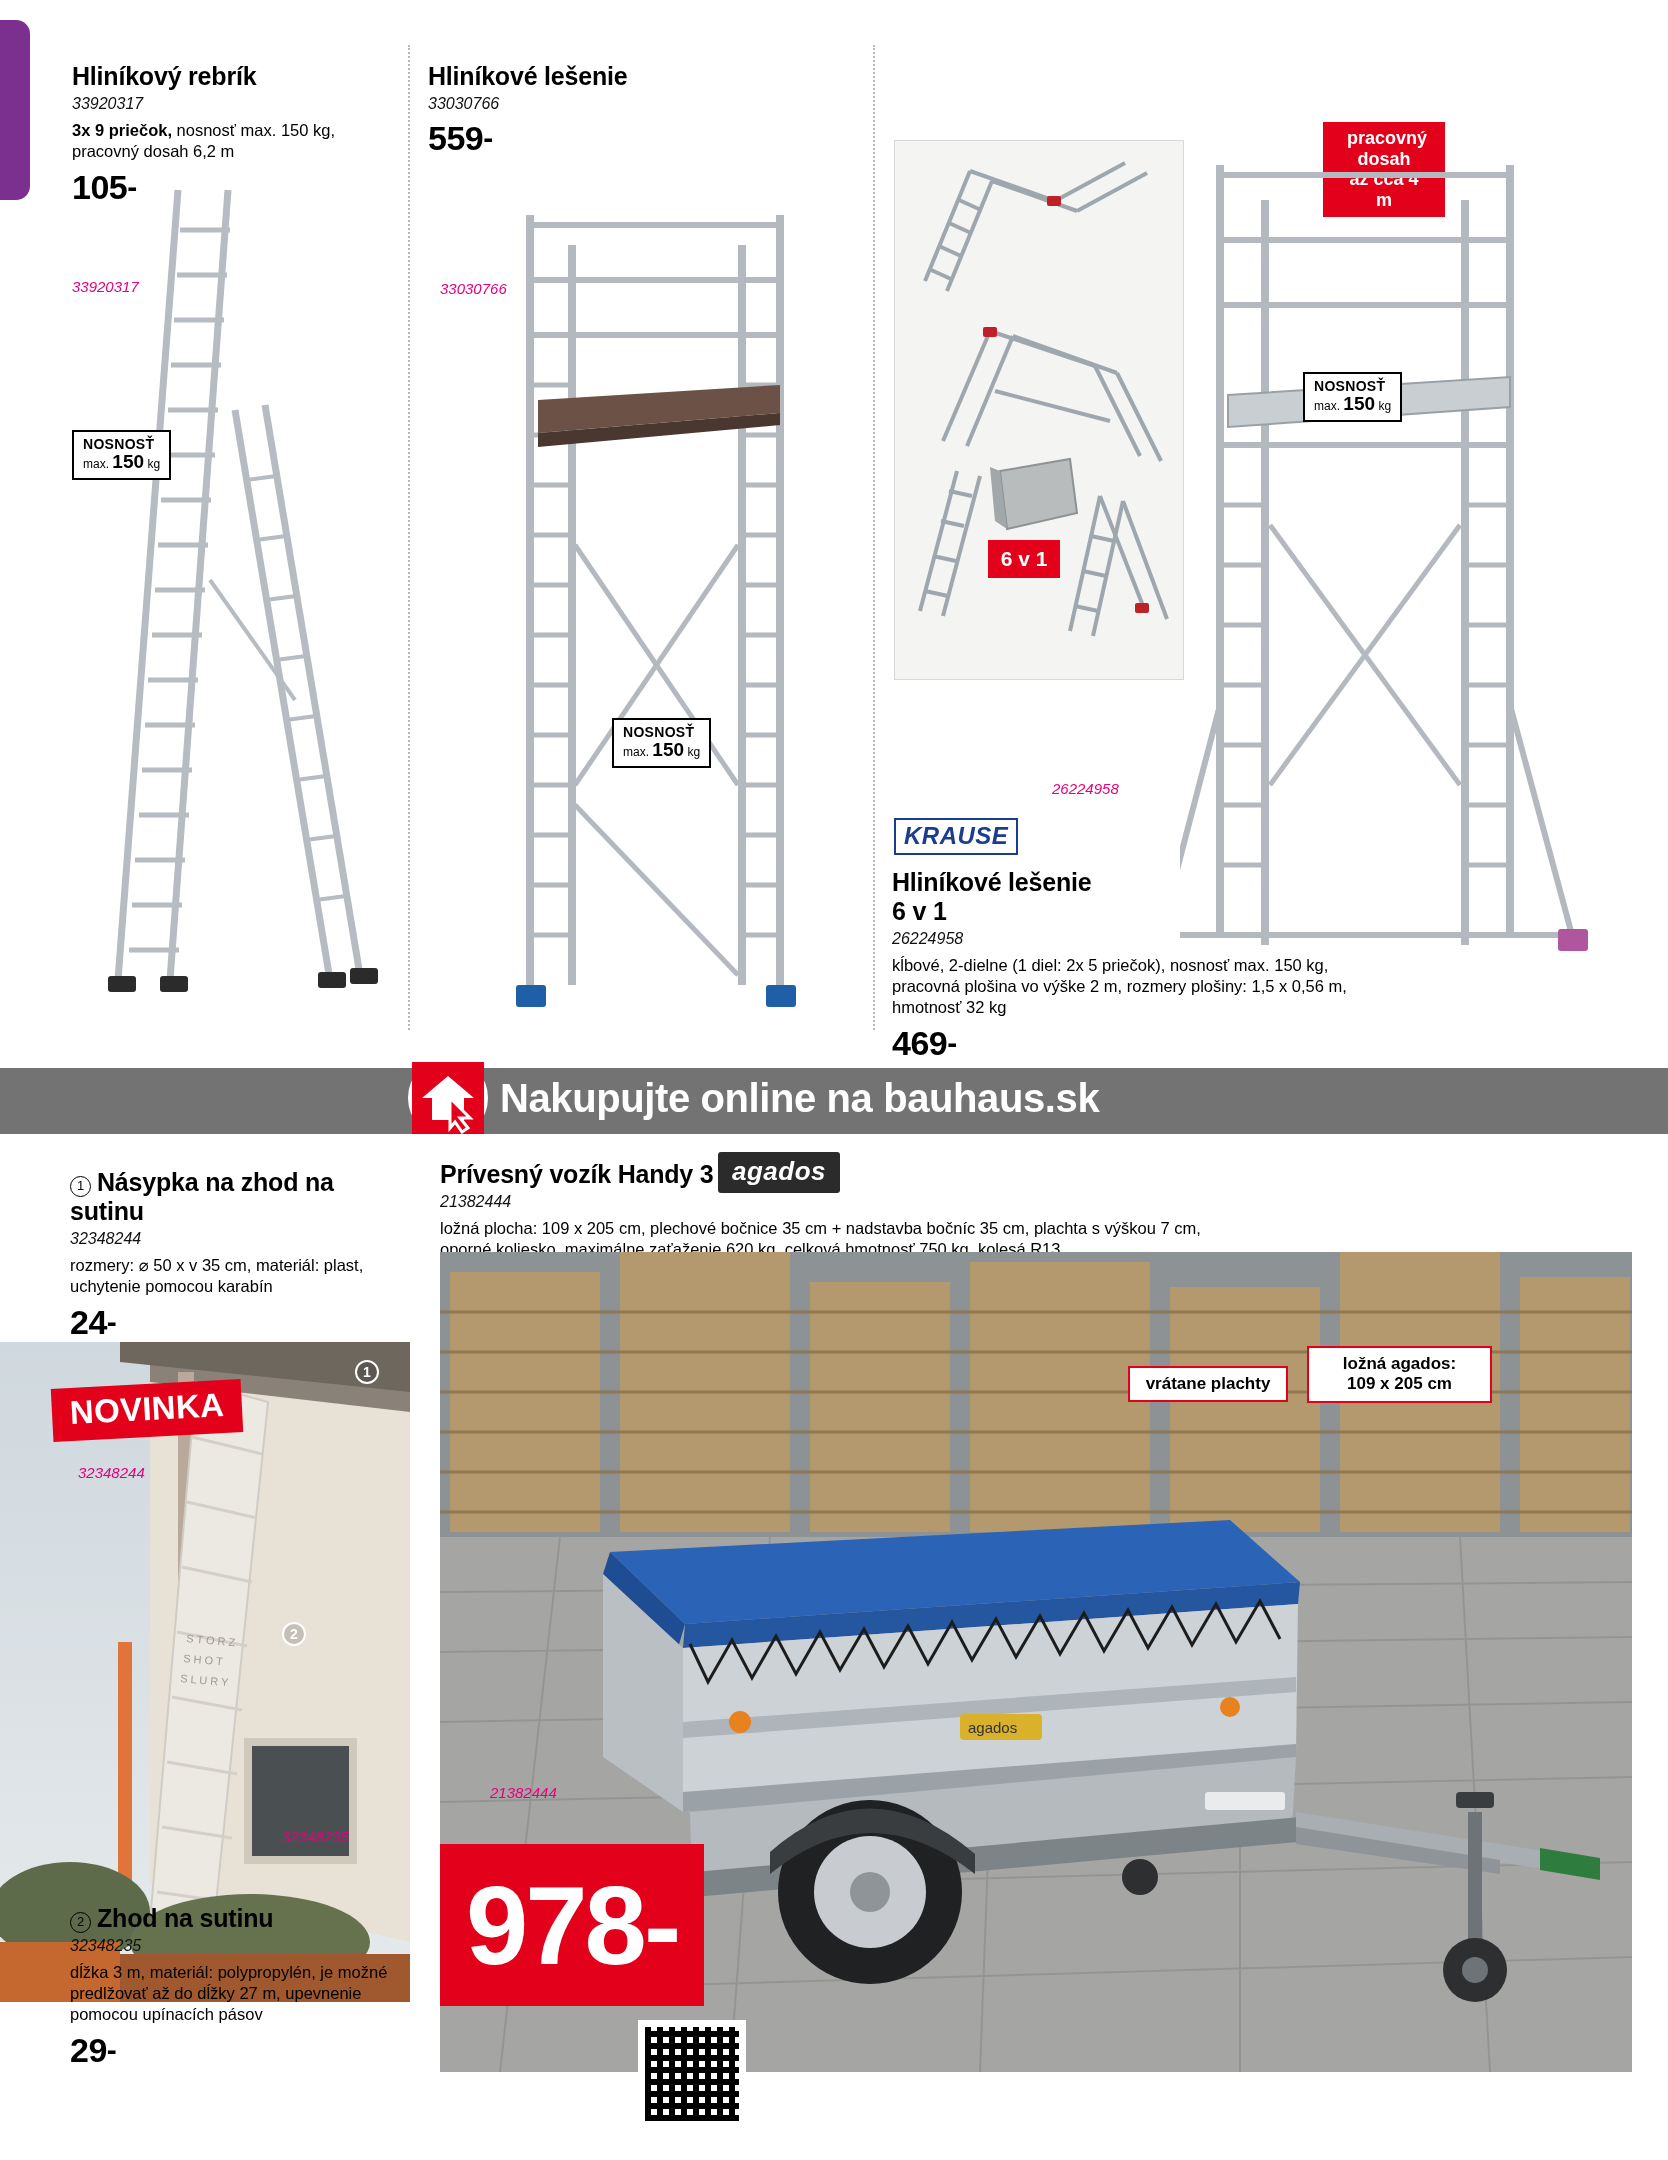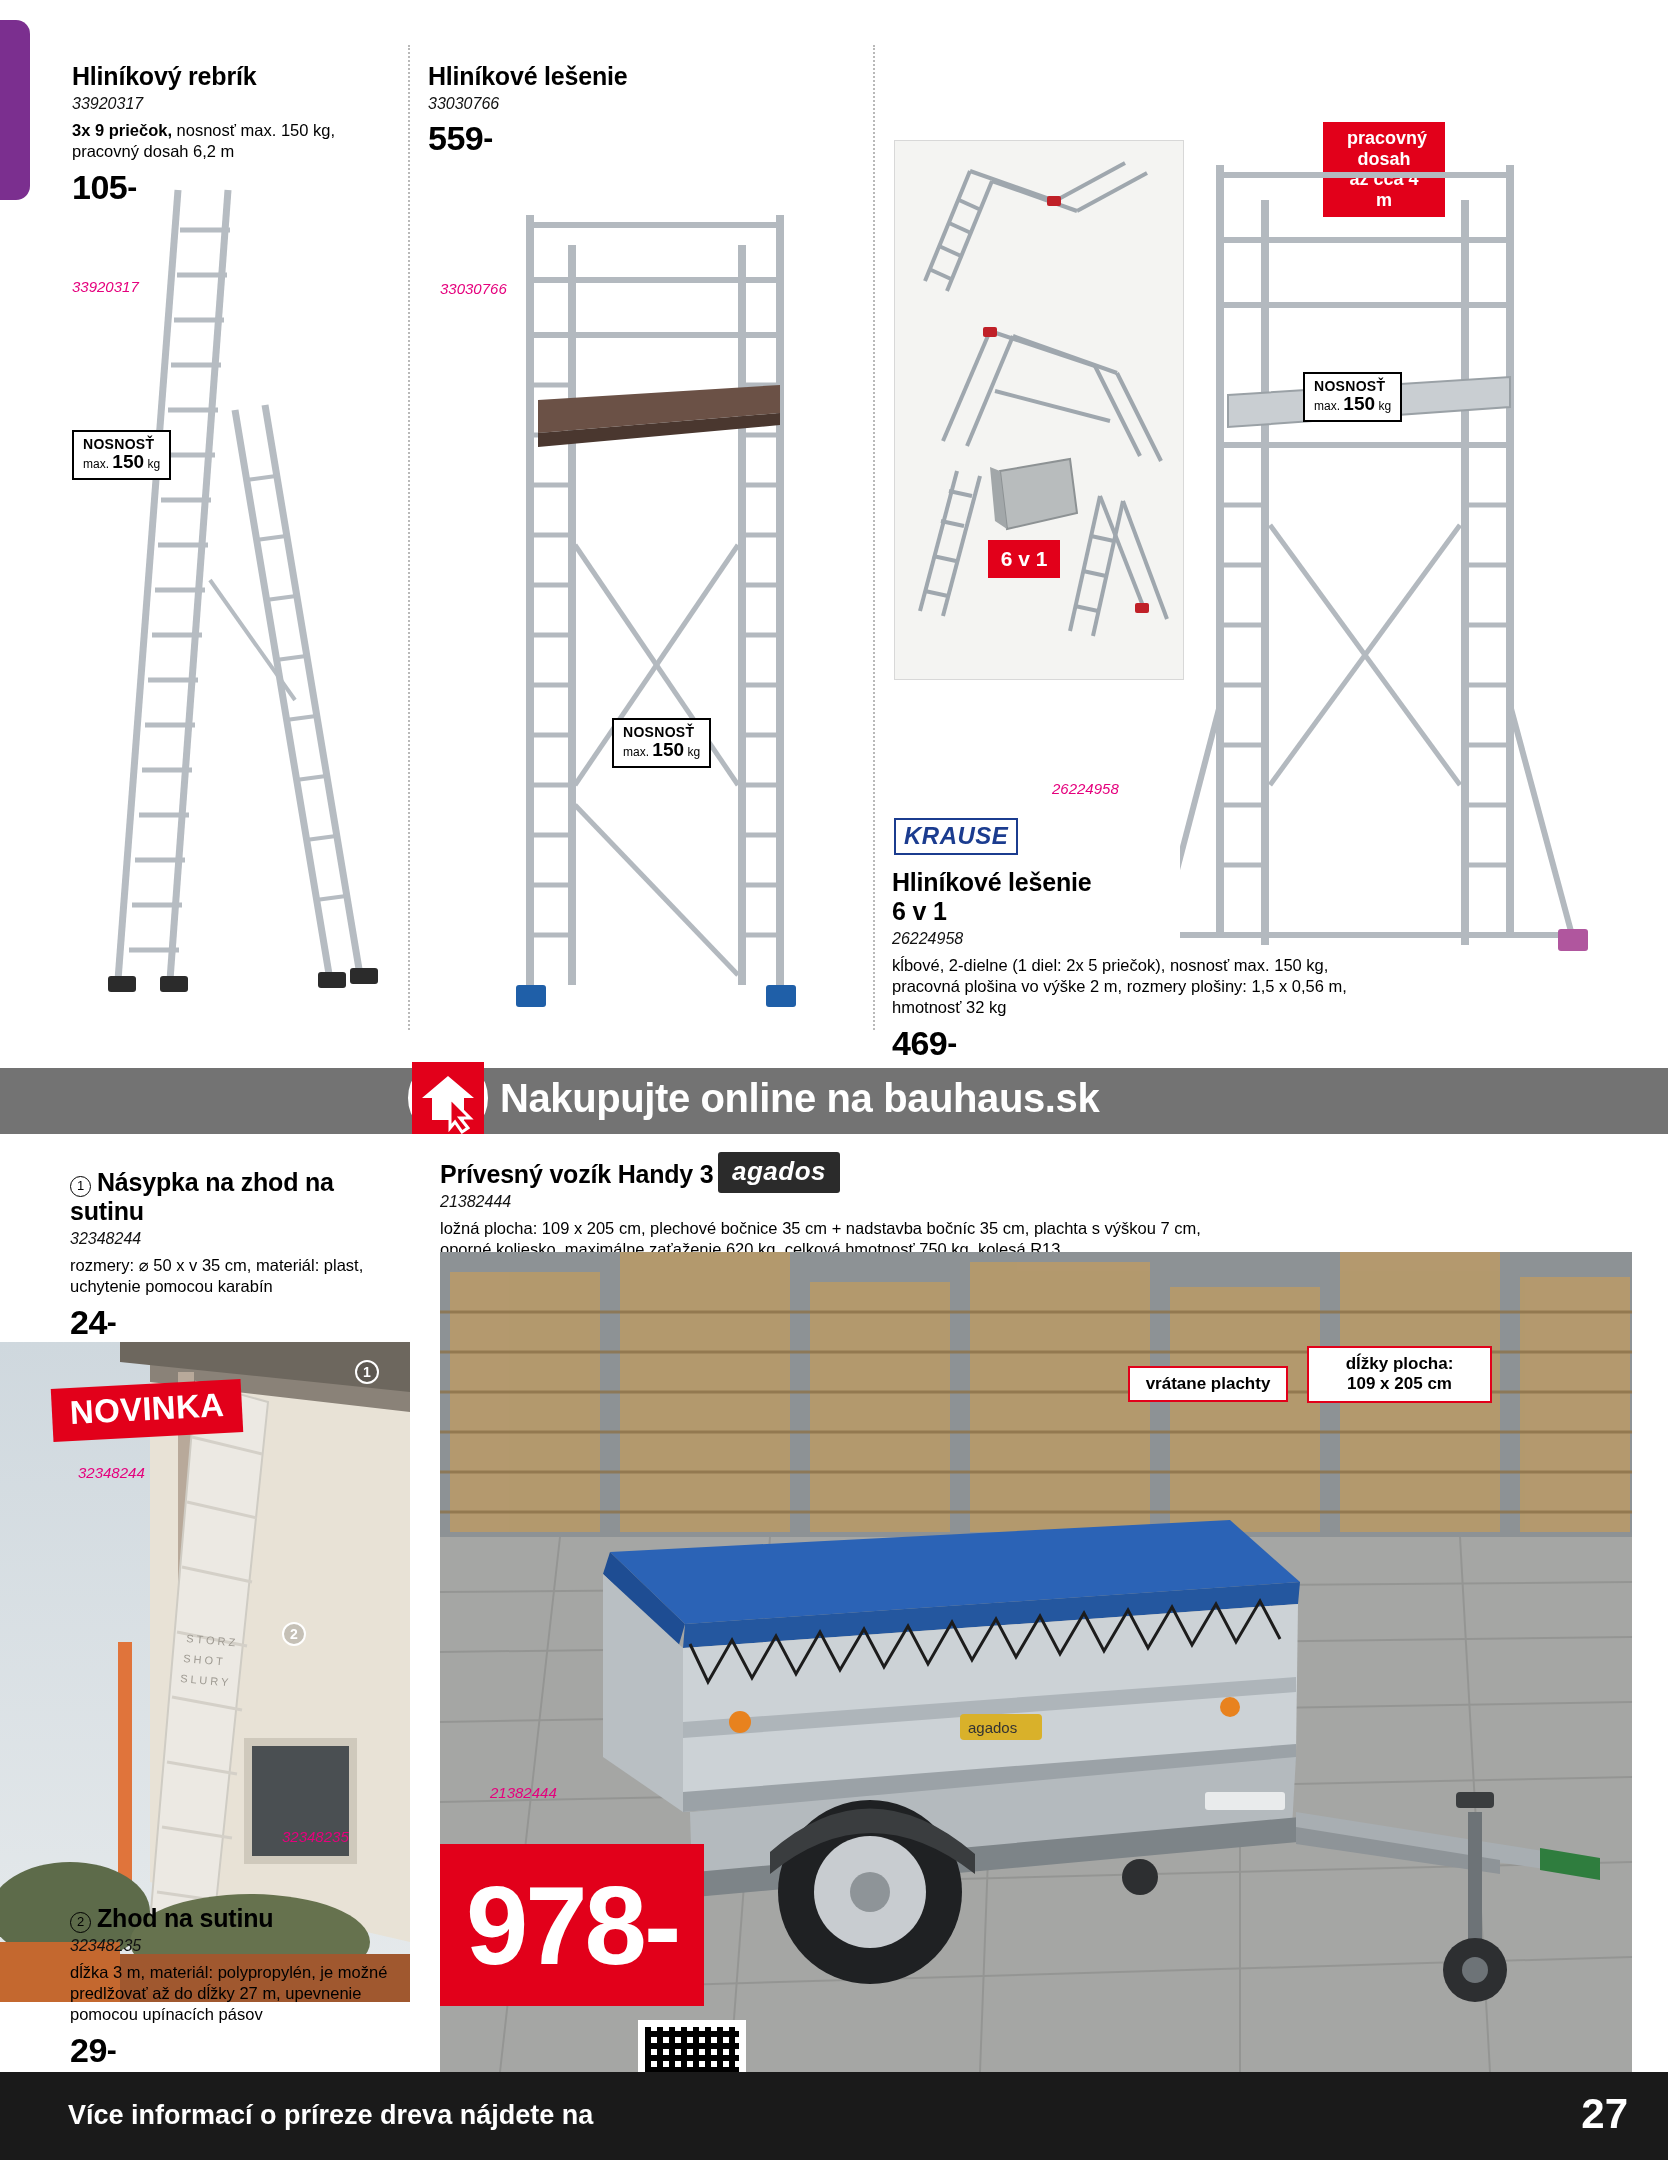--- a/index.html
+++ b/index.html
@@ -638,28 +638,24 @@
         <circle cx="300" cy="470" r="11" fill="#e8821e"></circle>
         <circle cx="790" cy="455" r="10" fill="#e8821e"></circle>
         <rect x="520" y="462" width="82" height="26" rx="4" fill="#d9b12a"></rect>
         <text x="528" y="481" font-size="15" font-family="Liberation Sans, sans-serif" fill="#333">agados</text>
         <rect x="765" y="540" width="80" height="18" rx="3" fill="#e9ebec"></rect>
       </svg>
     </div>
 
     <div class="white-tag" style="left:1128px; top:232px; width:160px;">vrátane plachty</div>
     <div class="white-tag" style="left:1307px; top:212px; width:185px;">
-      <div>dĺžky plocha:</div>
+      <div>ložná agados:</div>
       <div>109 x 205 cm</div>
     </div>
     <div class="pink" style="position:absolute; left:490px; top:650px;">21382444</div>
 
     <div class="bigprice" style="left:440px; top:710px;"><span>978</span><span>-</span></div>
   </div>
 
   <div class="qr"></div>
 
-  <div id="footer">
-    <div class="ftxt">Více informací o príreze dreva nájdete na</div>
-    <div class="pagenum">27</div>
-  </div>
 
 </div>
 
 </body></html>

